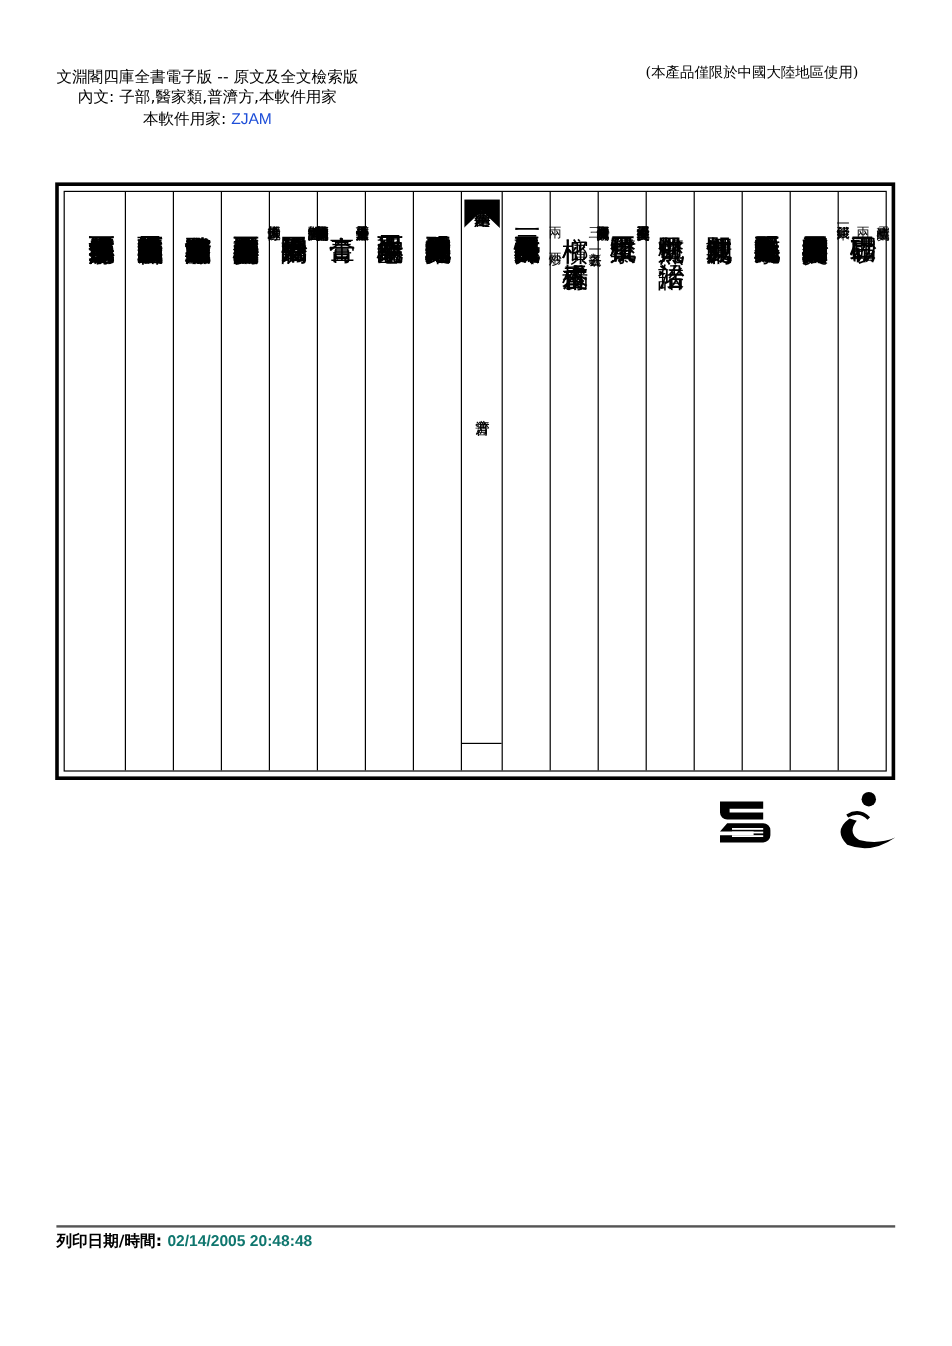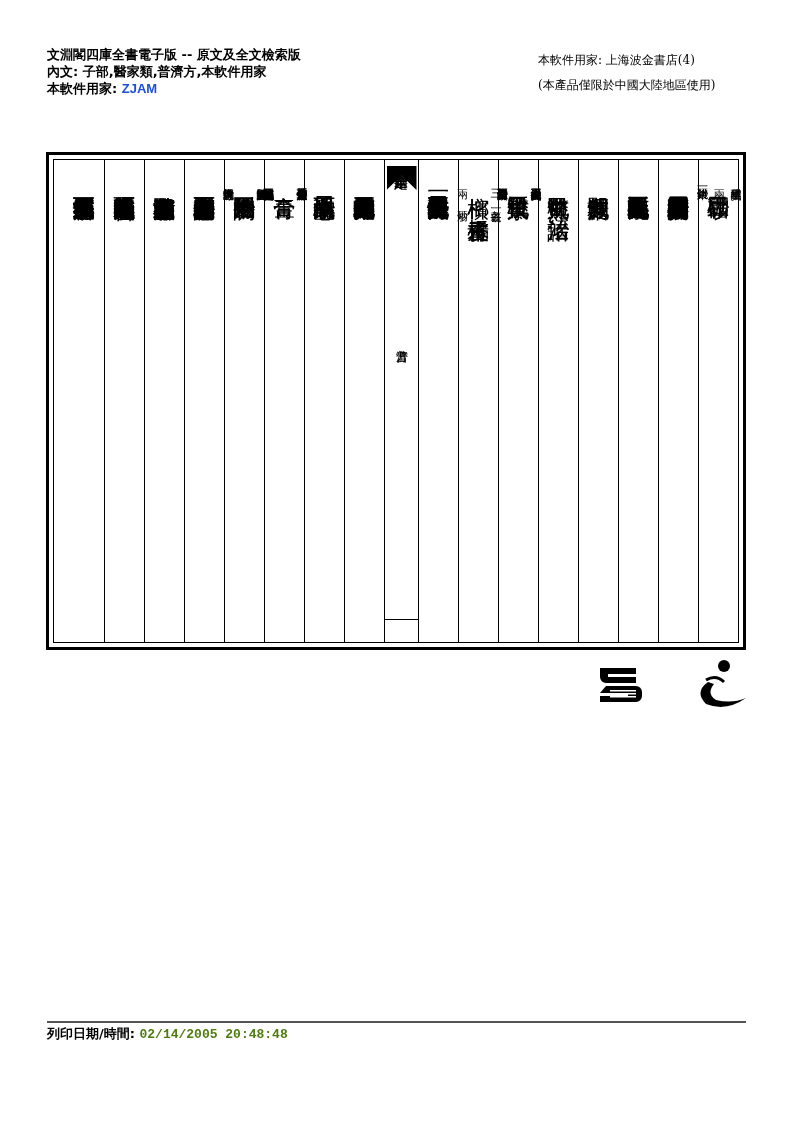--- a/index.html
+++ b/index.html
@@ -1,53 +1,52 @@
 <!DOCTYPE html>
 <html><head>
 <meta charset="utf-8">
 <style>
   html, body { margin:0; padding:0; background:#ffffff; }
   body { width:793px; height:1122px; position:relative; overflow:hidden; font-family:"DejaVu Sans", sans-serif; color:#000; }
-  .hdr-left { position:absolute; left:47px; top:46px; font-weight:bold; font-size:13px; line-height:17px; }
+  .hdr-left { position:absolute; left:47px; top:56px; font-weight:normal; font-size:13px; line-height:17px;text-align:center; }
   .hdr-left .ascii { color:#1d4ed8; font-family:"Liberation Sans", sans-serif; }
   .hdr-right { position:absolute; left:538px; top:48px; font-family:"DejaVu Serif", serif; font-size:12px; line-height:25px; }
   .frame-outer { position:absolute; left:46px; top:152px; width:700px; height:498px; border:3px solid #000; box-sizing:border-box; }
   .frame-inner { position:absolute; left:4px; top:4px; right:4px; bottom:4px; border:1px solid #000; display:flex; flex-direction:row-reverse; }
   .col { width:40px; border-left:1px solid #000; box-sizing:border-box; position:relative; display:flex; flex-direction:column; align-items:center; padding-top:20px; font-family:"DejaVu Serif", serif; }
   .col:last-child { border-left:none; }
   .big { font-size:22px; line-height:27.5px; writing-mode:vertical-rl; text-orientation:upright; letter-spacing:0; }
   .note { display:flex; flex-direction:row-reverse; gap:6px; font-size:11px; line-height:27.5px; }
   .note span { writing-mode:vertical-rl; text-orientation:upright; }
   .fold { width:34px; border-left:1px solid #000; box-sizing:border-box; display:flex; flex-direction:column; align-items:center; }
   .fold .top { writing-mode:vertical-rl; text-orientation:upright; font-size:14px; line-height:20px; padding-top:4px; font-family:"DejaVu Serif", serif; }
   .fold .fish { width:30px; height:24px; background:#000; clip-path:polygon(0 0,100% 0,100% 100%,50% 40%,0 100%); margin-top:2px; }
   .fold .mid { writing-mode:vertical-rl; text-orientation:upright; font-size:12px; margin-top:150px; font-family:"DejaVu Serif", serif; }
   .fold .line { width:100%; border-top:1px solid #000; margin-top:auto; margin-bottom:22px; }
   .logo { position:absolute; left:596px; top:660px; width:160px; height:50px; }
   .footer-rule { position:absolute; left:47px; top:1021px; width:699px; height:2px; background:#555; }
   .footer { position:absolute; left:47px; top:1025px; font-weight:bold; font-size:13px; line-height:17px; }
-  .footer .ascii { color:#4d7c0f; font-family:Liberation Mono, monospace;margin-top:29px; }
+  .footer .ascii { color:#0f766e; font-family:Liberation Sans, sans-serif;margin-top:29px; }
 </style>
 </head>
 <body>
 
 <div class="hdr-left">
   <div>文淵閣四庫全書電子版 -- 原文及全文檢索版</div>
   <div>
     <span>內文:</span>
     <span>子部,醫家類,普濟方,本軟件用家</span>
   </div>
   <div>
     <span>本軟件用家:</span>
     <span class="ascii">ZJAM</span>
   </div>
 </div>
 
 <div class="hdr-right">
-  <div>本軟件用家: 上海波金書店(4)</div>
   <div>(本產品僅限於中國大陸地區使用)</div>
 </div>
 
 <div class="frame-outer">
   <div class="frame-inner" id="cols">
       <div class="col">
         <div class="note">
           <span>兩</span>
         </div>
         <div class="big">硼砂</div>

